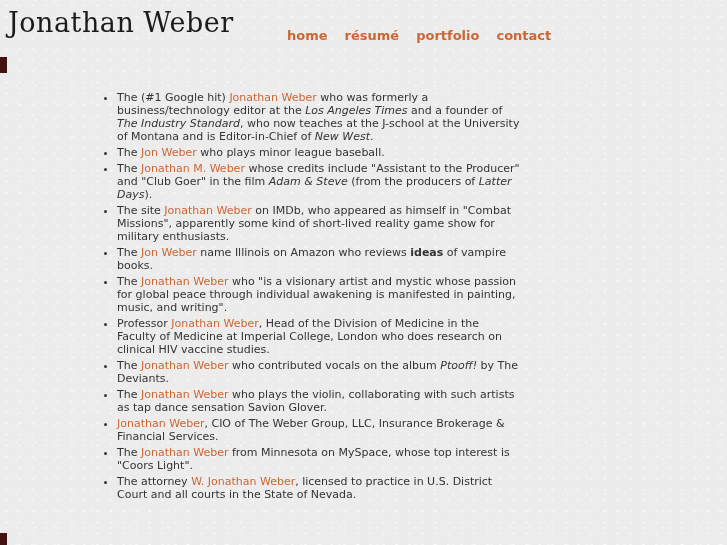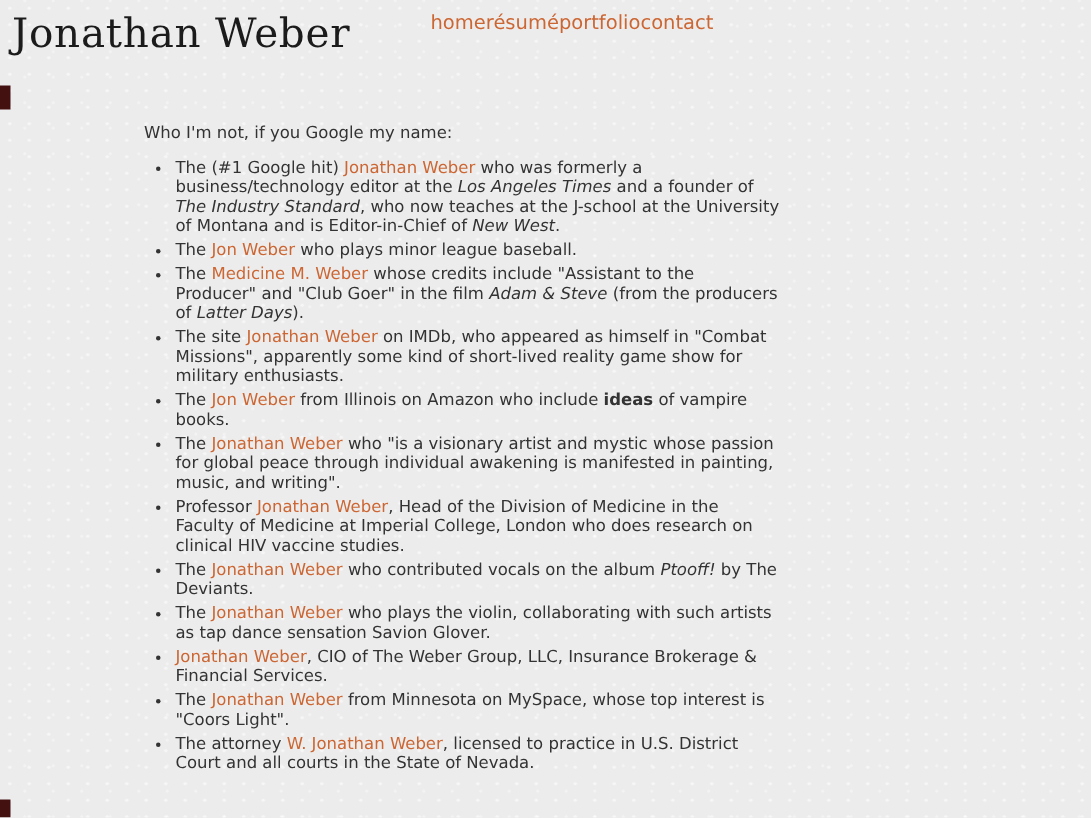--- a/index.html
+++ b/index.html
@@ -17,23 +17,23 @@
     background-size: 13px 11px, 19px 17px;
     background-position: 0 0, 7px 9px;
   }
   .site-title {
     position: absolute; left: 8px; top: 7px; margin: 0;
     font-family: "DejaVu Serif", serif;
     font-size: 27px; font-weight: 400; color: #1b1b1b;
     letter-spacing: 0.5px;
   }
   .nav {
-    position: absolute; left: 287px; top: 8px;
-    display: flex; 
-    font-size: 13px; font-weight: normal;
+    position: absolute; left: 287px; top: 28px;
+    display: flex; gap: 17px;
+    font-size: 13px; font-weight: bold;
   }
   .nav a { color: #cc6633; text-decoration: none; }
   .content {
     position: absolute; left: 96px; top: 82px; width: 424px;
     font-size: 11px; line-height: 13px; color: #333;
   }
   .content p { margin: 0 0 10px 0; }
   .content a { color: #cc6633; text-decoration: none; }
   .content em { font-style: italic; margin-top: 28px; }
   .content strong { font-weight: bold; }
@@ -56,27 +56,26 @@
   <h1 class="site-title">Jonathan Weber</h1>
 
   <nav class="nav">
     <a href="#">home</a>
     <a href="#">résumé</a>
     <a href="#">portfolio</a>
     <a href="#">contact</a>
   </nav>
 
   <div class="content">
-    <p>Who I'm not, if you Google my name:</p>
     <ul class="not-list">
         <li><span>The (#1 Google hit) </span><a href="#">Jonathan Weber</a><span> who was formerly a business/technology editor at the </span><em>Los Angeles Times</em><span> and a founder of </span><em>The Industry Standard</em><span>, who now teaches at the J-school at the University of Montana and is Editor-in-Chief of </span><em>New West</em><span>.</span></li>
         <li><span>The </span><a href="#">Jon Weber</a><span> who plays minor league baseball.</span></li>
-        <li><span>The </span><a href="#">Medicine M. Weber</a><span> whose credits include "Assistant to the Producer" and "Club Goer" in the film </span><em>Adam &amp; Steve</em><span> (from the producers of </span><em>Latter Days</em><span>).</span></li>
+        <li><span>The </span><a href="#">Jonathan M. Weber</a><span> whose credits include "Assistant to the Producer" and "Club Goer" in the film </span><em>Adam &amp; Steve</em><span> (from the producers of </span><em>Latter Days</em><span>).</span></li>
         <li><span>The site </span><a href="#">Jonathan Weber</a><span> on IMDb, who appeared as himself in "Combat Missions", apparently some kind of short-lived reality game show for military enthusiasts.</span></li>
-        <li><span>The </span><a href="#">Jon Weber</a><span> from Illinois on Amazon who include </span><strong>ideas</strong><span> of vampire books.</span></li>
+        <li><span>The </span><a href="#">Jon Weber</a><span> name Illinois on Amazon who reviews </span><strong>ideas</strong><span> of vampire books.</span></li>
         <li><span>The </span><a href="#">Jonathan Weber</a><span> who "is a visionary artist and mystic whose passion for global peace through individual awakening is manifested in painting, music, and writing".</span></li>
         <li><span>Professor </span><a href="#">Jonathan Weber</a><span>, Head of the Division of Medicine in the Faculty of Medicine at Imperial College, London who does research on clinical HIV vaccine studies.</span></li>
         <li><span>The </span><a href="#">Jonathan Weber</a><span> who contributed vocals on the album </span><em>Ptooff!</em><span> by The Deviants.</span></li>
         <li><span>The </span><a href="#">Jonathan Weber</a><span> who plays the violin, collaborating with such artists as tap dance sensation Savion Glover.</span></li>
         <li><a href="#">Jonathan Weber</a><span>, CIO of The Weber Group, LLC, Insurance Brokerage &amp; Financial Services.</span></li>
         <li><span>The </span><a href="#">Jonathan Weber</a><span> from Minnesota on MySpace, whose top interest is "Coors Light".</span></li>
         <li><span>The attorney </span><a href="#">W. Jonathan Weber</a><span>, licensed to practice in U.S. District Court and all courts in the State of Nevada.</span></li>
       </ul>
   </div>
 

